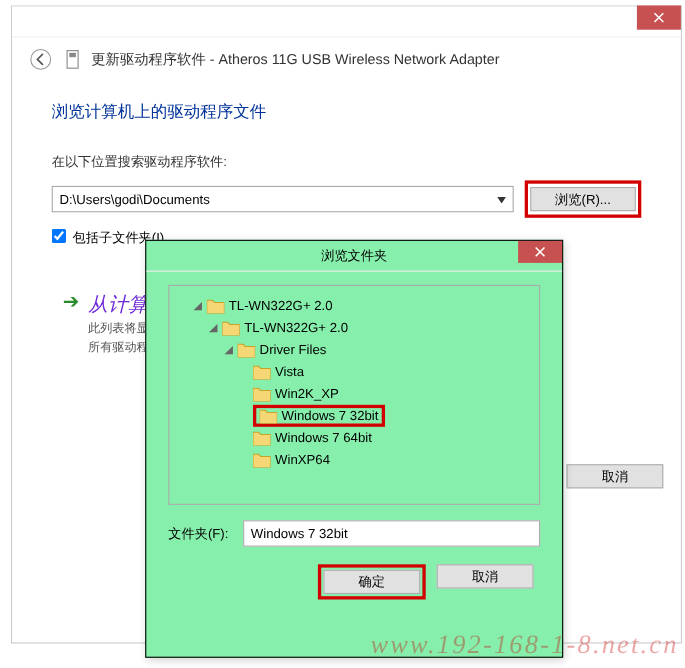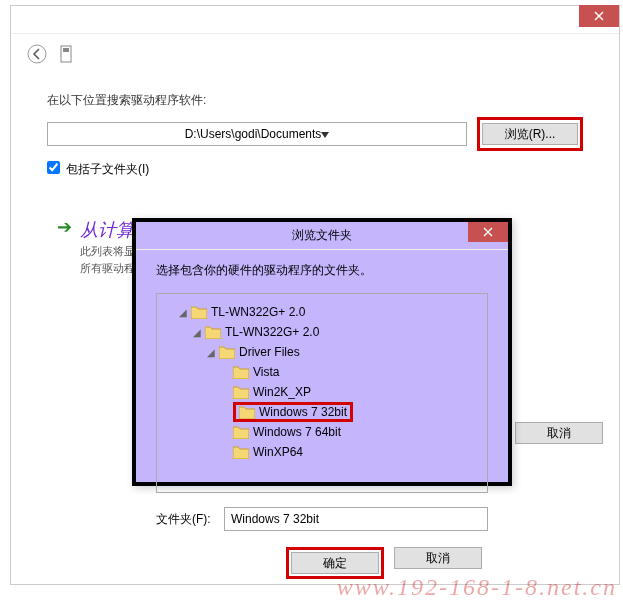--- a/index.html
+++ b/index.html
@@ -13,37 +13,37 @@
 .header-row { display: flex; align-items: center; padding: 8px 14px; gap: 10px; }
 .back-btn { width: 24px; height: 24px; display: flex; align-items: center; justify-content: center; border-radius: 2px; }
 .device-icon { width: 14px; height: 18px; }
 .title-text { font-size: 13px; color: #333; }
 
 .content { padding: 18px 36px; }
 .blue-heading { color: #003399; font-size: 15px; margin-bottom: 28px; }
 .label-text { font-size: 12px; color: #333; margin-bottom: 8px; }
 
 .path-row { display: flex; gap: 10px; align-items: center; margin-bottom: 10px; }
-.path-select { flex: 1; height: 24px; border: 1px solid #aaa; font-size: 12px; padding: 2px 6px; background: #fff; display: flex; align-items: center; justify-content: center; }
+.path-select { flex: 1; height: 24px; border: 1px solid #aaa; font-size: 12px; padding: 2px 6px; background: #fff; display: flex; align-items: center; justify-content: space-between; }
 .browse-wrap { border: 3px solid #d20000; padding: 3px 2px; }
 .browse-btn { width: 96px; height: 22px; border: 1px solid #adadad; background: #e1e1e1; font-size: 12px; }
 
 .checkbox-row { display: flex; gap: 6px; font-size: 12px; margin-bottom: 40px; }
 .checkbox-row input { width: 13px; height: 13px; }
 
 .link-section { display: flex; align-items: flex-start; gap: 8px; padding-left: 10px; }
 .arrow-icon { color: #2a8a2a; font-size: 18px; line-height: 1; }
 .link-title { color: #6d28d9; font-size: 18px; font-style: italic; }
 .link-desc { color: #555; font-size: 11px; margin-top: 2px; }
 
 .bottom-btns { position: absolute; right: 16px; bottom: 140px; display: flex; gap: 8px; }
 .std-btn { width: 88px; height: 22px; border: 1px solid #adadad; background: #e1e1e1; font-size: 12px; }
 
 
-.browse-dialog { position: absolute; left: 132px; top: 218px; width: 380px; height: 268px; background: #c4b5fd; border: 4px solid #000000; box-shadow: 2px 2px 8px rgba(0,0,0,0.2); }
+.browse-dialog { position: absolute; left: 132px; top: 218px; width: 380px; height: 380px; background: #86efac; border: 1px solid #000000; box-shadow: 2px 2px 8px rgba(0,0,0,0.2); }
 .dialog-title { height: 28px; display: flex; align-items: center; justify-content: center; border-bottom: 1px solid #eee; font-size: 12px; position: relative; }
 .dialog-close { position: absolute; right: 0; top: 0; width: 40px; height: 20px; background: #c75050; color: #fff; display: flex; align-items: center; justify-content: center; }
 .dialog-body { padding: 12px 20px; }
 .dialog-msg { font-size: 12px; margin-bottom: 14px; }
 .tree-box { border: 1px solid #aaa; height: 200px; padding: 8px; overflow: auto; }
 .tree { font-size: 12px; }
 .tree-row { display: flex; align-items: center; height: 20px; white-space: nowrap; }
 .tree-arrow { width: 12px; display: inline-block; color: #666; font-size: 10px; }
 .folder-icon { width: 16px; height: 14px; margin-right: 4px; }
 .indent-1 { padding-left: 14px; }
@@ -78,23 +78,27 @@
     <div class="back-btn">
       <svg width="20" height="20" viewBox="0 0 20 20">
           <circle cx="10" cy="10" r="9" fill="none" stroke="#999" stroke-width="1"></circle>
           <path d="M12 5 L7 10 L12 15" fill="none" stroke="#555" stroke-width="1.5"></path>
         </svg>
     </div>
     <svg class="device-icon" viewBox="0 0 14 18">
         <rect x="2" y="1" width="10" height="16" fill="none" stroke="#888"></rect>
         <rect x="4" y="3" width="6" height="4" fill="#888"></rect>
       </svg>
+    <div class="title-text">
+      <span>更新驱动程序软件 - </span><span>Atheros 11G USB Wireless Network Adapter</span>
+    </div>
   </div>
 
   <div class="content">
+    <div class="blue-heading">浏览计算机上的驱动程序文件</div>
     <div class="label-text">在以下位置搜索驱动程序软件:</div>
 
     <div class="path-row">
       <div class="path-select">
         <span>D:\Users\godi\Documents</span>
         <span>
           <svg width="8" height="6" viewBox="0 0 8 6">
               <path d="M0 0 L8 0 L4 6 Z" fill="#333"></path>
             </svg>
         </span>
@@ -129,21 +133,20 @@
 <div class="browse-dialog">
   <div class="dialog-title">
     <span>浏览文件夹</span>
     <div class="dialog-close">
       <svg width="10" height="10" viewBox="0 0 10 10">
           <path d="M1 1 L9 9 M9 1 L1 9" stroke="#fff" stroke-width="1.4"></path>
         </svg>
     </div>
   </div>
   <div class="dialog-body">
-    <div class="dialog-msg">选择包含你的硬件的驱动程序的文件夹。</div>
 
     <div class="tree-box">
       <div class="tree">
         <div class="tree-row indent-1">
           <span class="tree-arrow">◢</span>
           <svg class="folder-icon" viewBox="0 0 16 14">
               <path d="M0 2 L5 2 L7 4 L16 4 L16 14 L0 14 Z" fill="#f6d775" stroke="#c9a227"></path>
             </svg>
           <span>TL-WN322G+ 2.0</span>
         </div>

